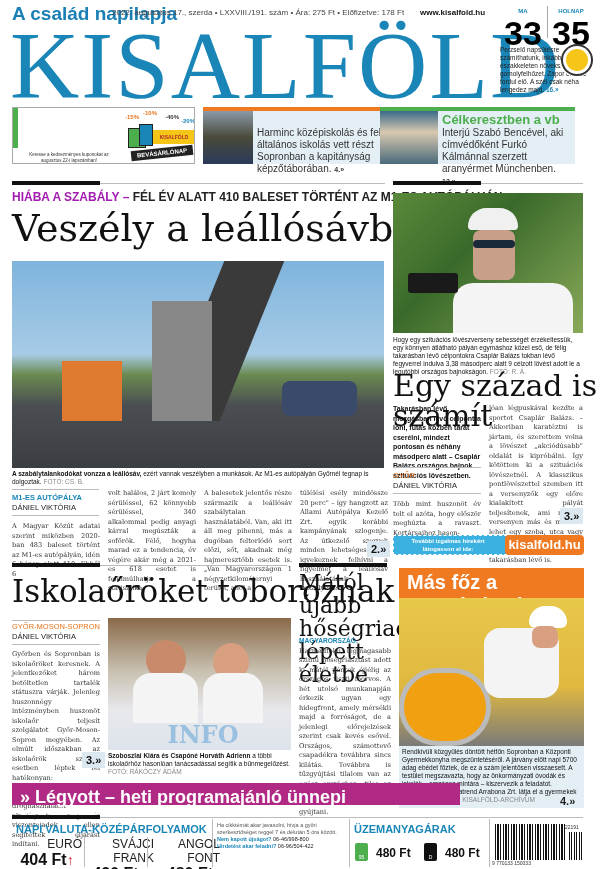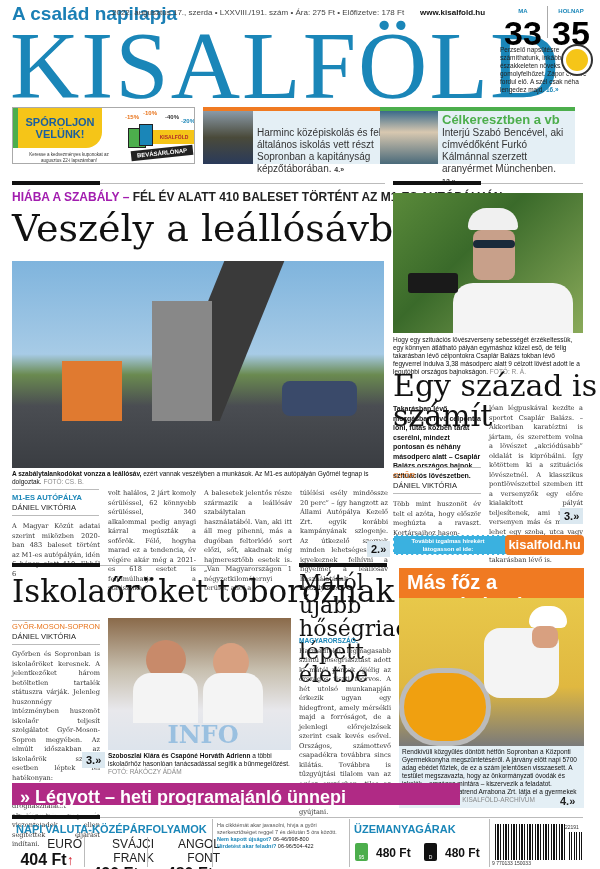--- a/index.html
+++ b/index.html
@@ -56,24 +56,20 @@
   <div class="abs" style="left:47px;top:0;width:1px;height:32px;background:#aaa"></div>
   <div class="abs wtemp" style="left:0;top:10px;width:46px">33</div>
   <div class="abs wtemp" style="left:48px;top:10px;width:46px">35</div>
   <div class="abs wtext" style="left:0;top:40px;width:96px"><span>Perzselő napsütésre számíthatunk, inkább csak északkeleten növekszik meg a gomolyfelhőzet. Zápor elvétve fordul elő. A szél csak néha lengedez majd.</span> <span style="color:#1a86b8;font-weight:bold">16.»</span></div>
   <div class="abs sun" style="left:60px;top:46px;background:#fff;box-shadow:none;width:32px;height:24px"></div>
   <div class="abs sun" style="left:66px;top:43px;width:22px;height:22px"></div>
 </div>
 
 <div class="abs" style="left:12px;top:107px;width:183px;height:57px;border:1px solid #aaa;background:#fff;overflow:hidden">
   <div class="abs" style="left:0;top:0;width:5px;height:40px;background:#4cae4c"></div>
-  <div class="abs" style="left:5px;top:0;width:84px;height:40px;background:#f5c518;border-radius:0 0 16px 0">
-    <div style="text-align:center;font-weight:900;font-size:11px;color:#1a5fa0;margin-top:8px">SPÓROLJON</div>
-    <div style="text-align:center;font-weight:900;font-size:11px;color:#1a5fa0">VELÜNK!</div>
-  </div>
   <div class="abs" style="left:112px;top:6px;font-size:6px;font-weight:bold;color:#e8731a">-15%</div>
   <div class="abs" style="left:130px;top:2px;font-size:6px;font-weight:bold;color:#e8731a">-10%</div>
   <div class="abs" style="left:152px;top:6px;font-size:6px;font-weight:bold;color:#333">-40%</div>
   <div class="abs" style="left:168px;top:10px;font-size:6px;font-weight:bold;color:#1a86b8">-20%</div>
   <div class="abs" style="left:115px;top:20px;width:18px;height:20px;background:#4cae4c;border:1px solid #222"></div>
   <div class="abs" style="left:126px;top:16px;width:14px;height:22px;background:#1a86b8;border:1px solid #222"></div>
   <div class="abs" style="left:140px;top:22px;width:42px;height:14px;background:#f5c518;font-size:5px;color:#b02a2a;font-weight:bold;text-align:center;line-height:14px">KISALFÖLD</div>
   <div class="abs" style="left:118px;top:40px;width:62px;height:10px;background:#222;color:#fff;font-size:6px;font-weight:bold;text-align:center;line-height:10px;transform:rotate(-6deg)">BEVÁSÁRLÓNAP</div>
   <div class="abs" style="left:6px;top:44px;width:100px;font-size:4.5px;text-align:center;line-height:6px;color:#333">Keresse a kedvezményes kuponokat az augusztus 22-i lapszámban!</div>
 </div>

